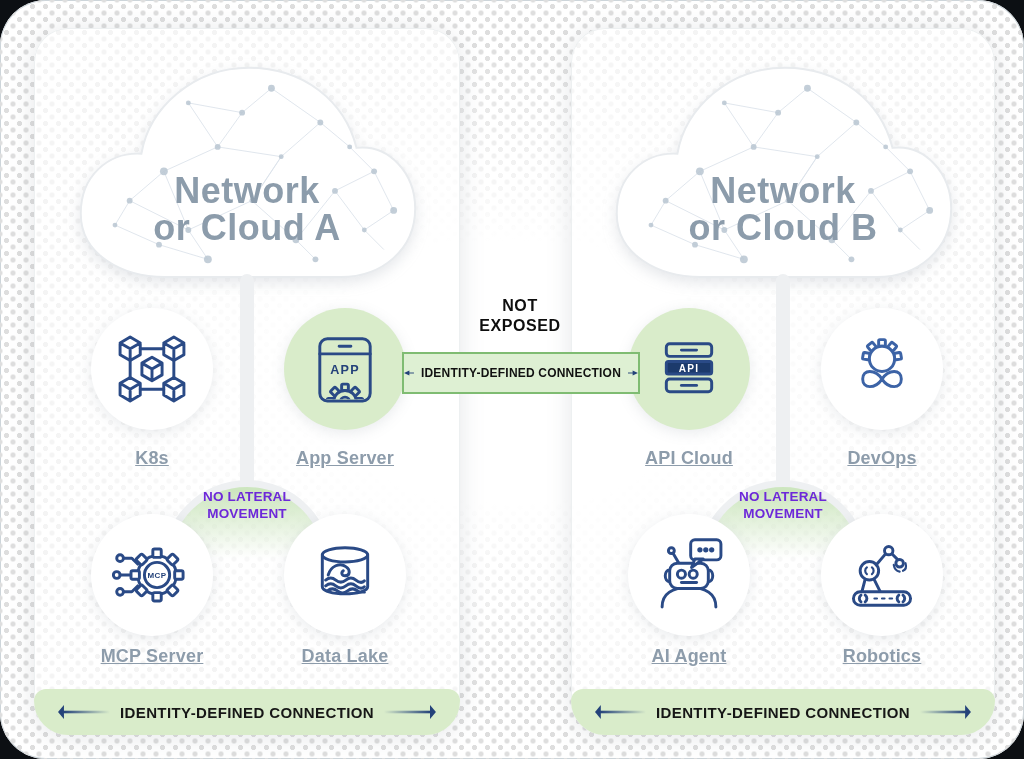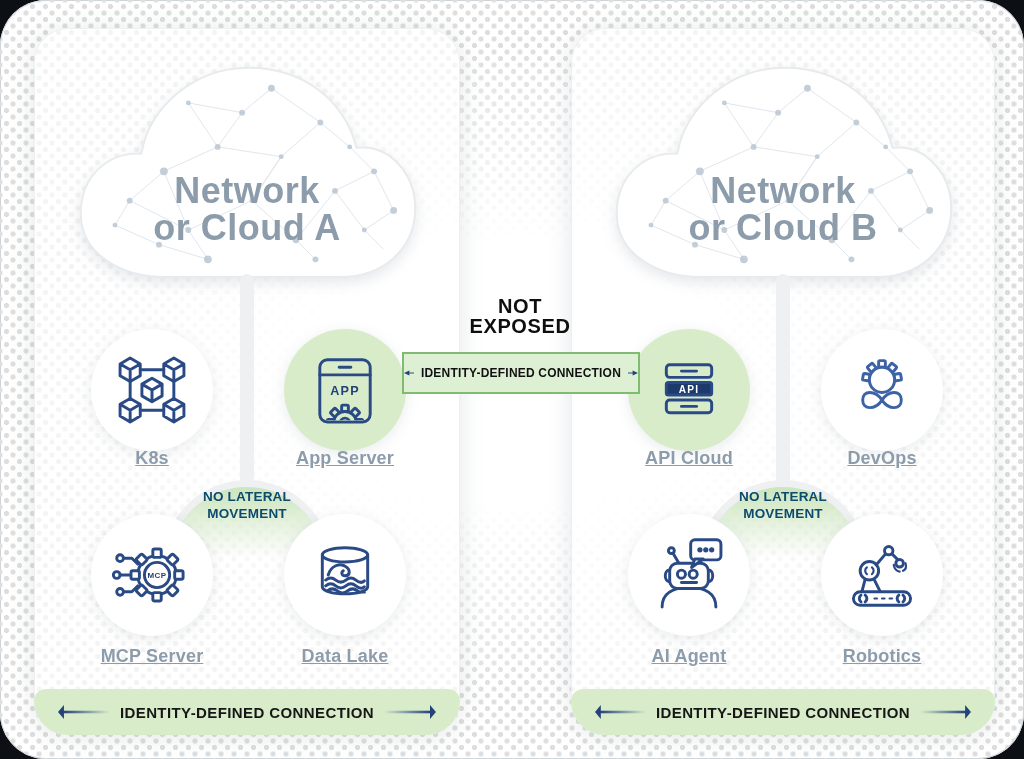--- a/index.html
+++ b/index.html
@@ -19,40 +19,40 @@
   .cloud{position:absolute;left:50%;transform:translateX(-50%);top:26px;width:352px;height:232px;}
   .cloud svg{position:absolute;inset:0;filter:drop-shadow(0 5px 7px rgba(130,140,155,.20));}
   .cloud-title{position:absolute;left:0;right:0;top:118px;text-align:center;font-size:36px;
                font-weight:bold;color:#8c9cab;line-height:37px;letter-spacing:.5px;}
   .vline{position:absolute;left:50%;margin-left:-7px;top:246px;width:14px;height:218px;
          background:#eef0f2;border-radius:8px;}
   .arc{position:absolute;left:50%;margin-left:-85px;top:452px;width:170px;height:85px;
        border:7px solid #eef0f2;border-bottom:none;border-radius:170px 170px 0 0;
        background:linear-gradient(180deg,#cde6bf 4%, rgba(255,255,255,0) 92%);box-sizing:border-box;}
   .no-lateral{position:absolute;left:50%;margin-left:-110px;top:460px;width:220px;text-align:center;
-              font-size:13.5px;font-weight:bold;color:#0c4a6e;line-height:17px;letter-spacing:.2px;z-index:3;}
+              font-size:13.5px;font-weight:bold;color:#6d28d9;line-height:17px;letter-spacing:.2px;z-index:3;}
   .node{position:absolute;width:122px;height:122px;border-radius:50%;background:#fff;
         box-shadow:0 3px 14px rgba(120,130,145,.16);display:flex;align-items:center;justify-content:center;z-index:2;}
   .node.green{background:#d9ecca;}
   .node svg{width:84px;height:84px;}
-  .c1{left:57px;} .c2{left:250px;} .r1{top:301px;} .r2{top:486px;}
+  .c1{left:57px;} .c2{left:250px;} .r1{top:280px;} .r2{top:486px;}
   .node-label{position:absolute;width:220px;text-align:center;font-size:18px;font-weight:bold;
               color:#8d9cab;letter-spacing:.2px;z-index:2;text-decoration:underline;}
   .l-c1{left:8px;} .l-c2{left:201px;} .l-r1{top:420px;} .l-r2{top:618px;}
   .bottom-bar{position:absolute;left:0;right:0;bottom:0;height:46px;background:#d9ecca;
               border-radius:12px 12px 34px 34px;display:flex;align-items:center;
               padding:0 24px;gap:10px;z-index:2;box-sizing:border-box;}
   .bar-label{font-size:15px;font-weight:bold;color:#161616;letter-spacing:.4px;white-space:nowrap;}
   .bar-arrow{flex:1;height:16px;min-width:40px;}
   .bar-arrow svg{width:100%;height:100%;display:block;}
   .band{position:absolute;left:402px;top:352px;width:238px;height:42px;background:#def0d3;
         border:2px solid #7fbc72;display:flex;align-items:center;justify-content:center;gap:7px;
         z-index:6;box-sizing:border-box;}
   .band-label{font-size:12px;font-weight:bold;color:#111;letter-spacing:.2px;white-space:nowrap;}
-  .not-exposed{position:absolute;left:430px;width:180px;top:296px;text-align:center;font-size:20px;
+  .not-exposed{position:absolute;left:430px;width:180px;top:296px;text-align:center;font-size:16px;
                font-weight:bold;color:#0e0e0e;line-height:20px;letter-spacing:.6px;z-index:6;}
   .icon-stroke{stroke:#2a4a86;fill:none;stroke-width:3.5;stroke-linecap:round;stroke-linejoin:round;}
   .icon-stroke-dev{stroke:#3c63a6;fill:none;stroke-width:3.5;stroke-linecap:round;stroke-linejoin:round;}
   .mesh-line{stroke:#dce3ea;stroke-width:1;fill:none;opacity:.9;}
   .mesh-dot{fill:#b9c5d1;opacity:.85;}
 </style>
 </head>
 <body>
 
 <svg width="0" height="0" style="position:absolute">

